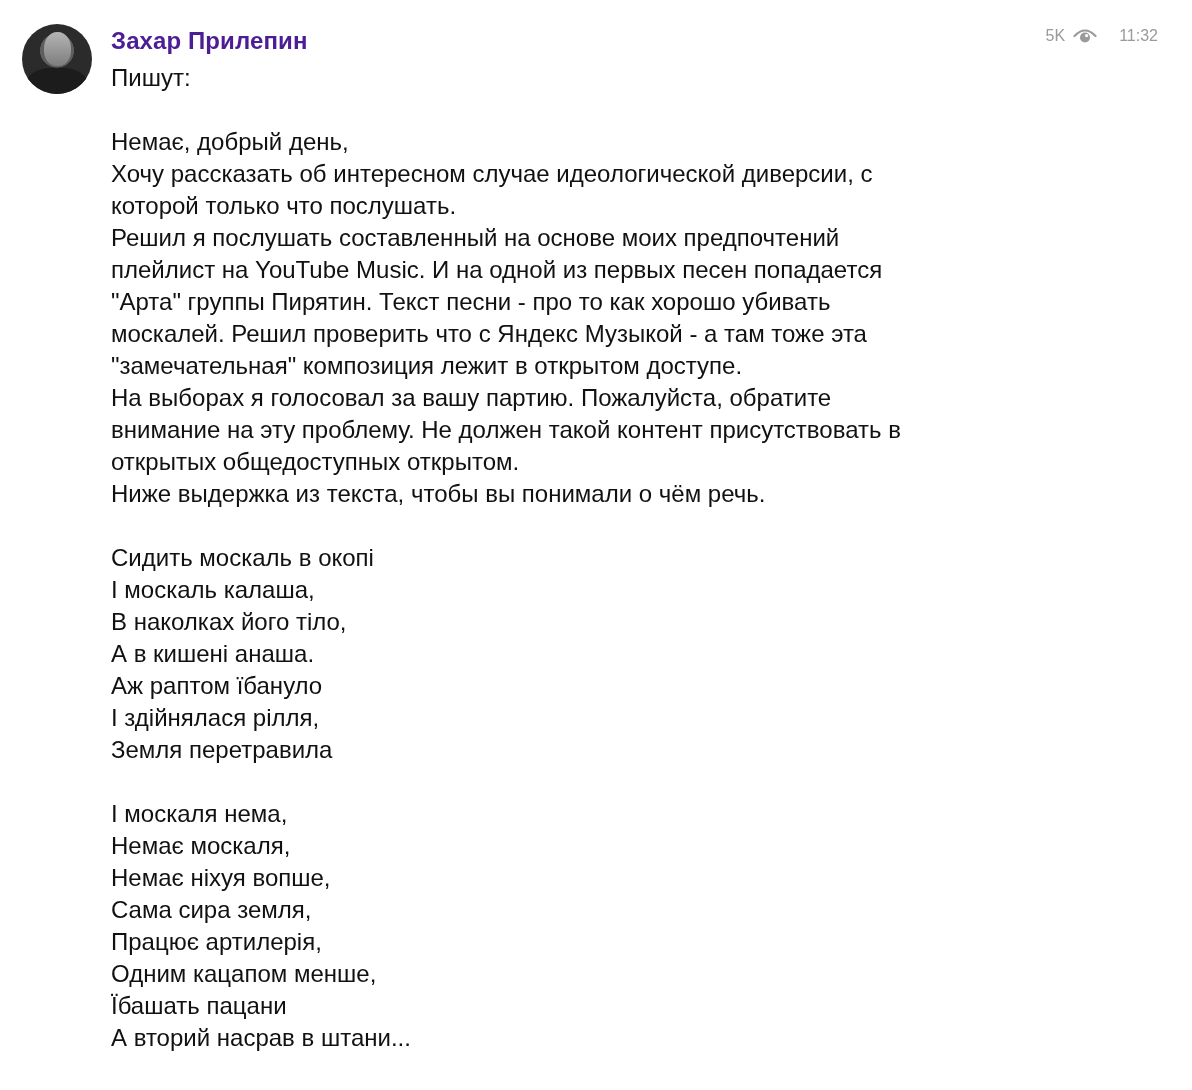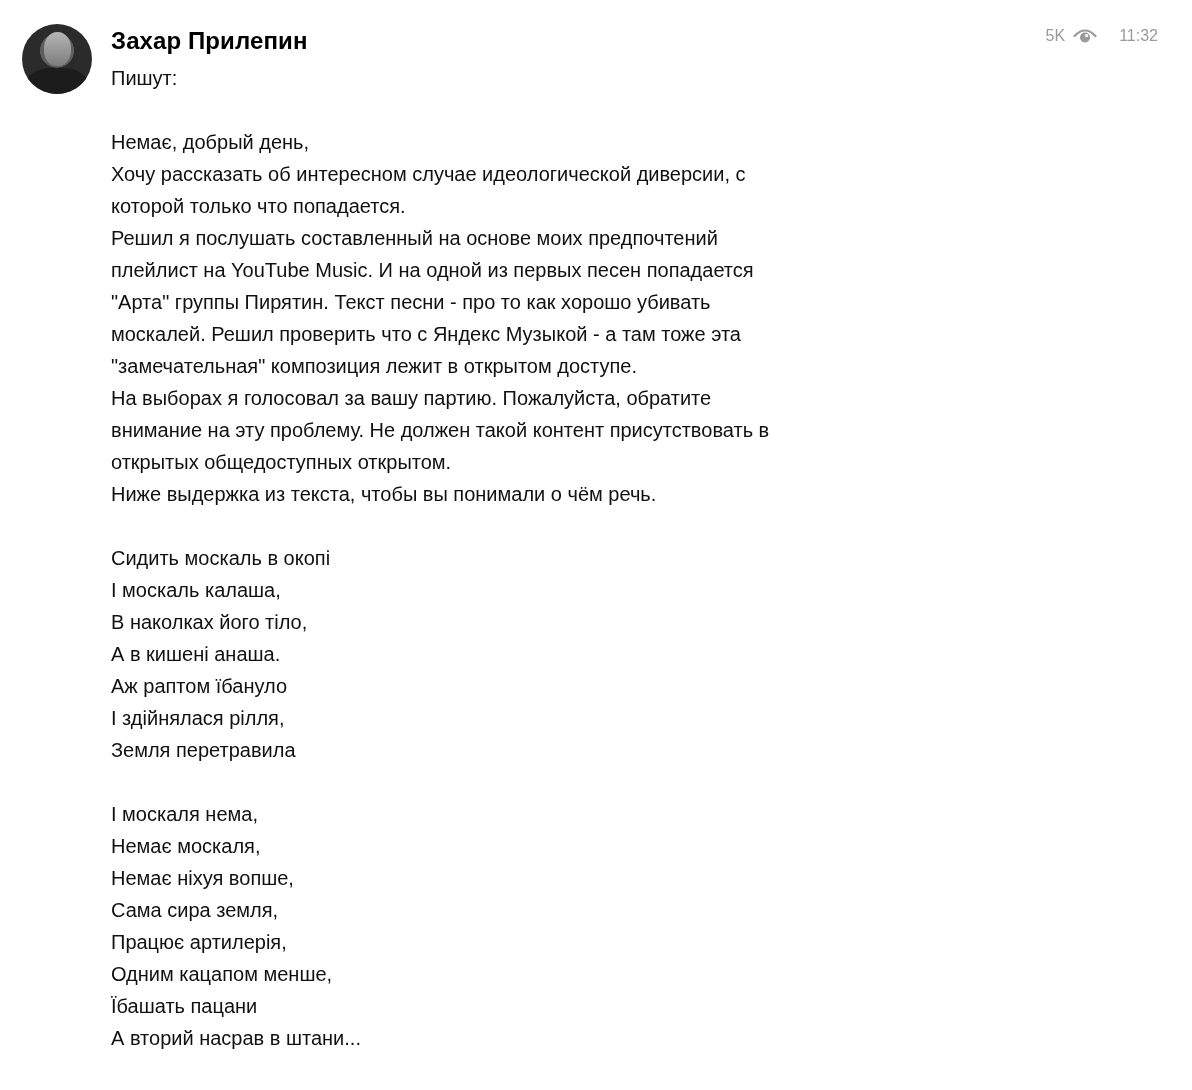--- a/index.html
+++ b/index.html
@@ -49,21 +49,21 @@
       height: 40px;
       border-radius: 40% 40% 0 0;
       background: #1c1c1c;
     }
     .author {
       position: absolute;
       left: 111px;
       top: 27px;
       font-size: 24px;
       font-weight: bold;
-      color: #000000;
+      color: #4c1d95;
       letter-spacing: 0.1px;
       cursor: pointer;
     }
     .meta {
       position: absolute;
       right: 34px;
       top: 27px;
       display: flex;
       align-items: center;
       color: #9a9a9a;
@@ -74,21 +74,21 @@
       display: inline-block;
       width: 24px;
       height: 18px;
       margin-right: 22px;
     }
     .message {
       position: absolute;
       left: 111px;
       top: 62px;
       width: 1000px;
-      font-size: 20px;
+      font-size: 24px;
       line-height: 32px;
       color: #111111;
     }
     .line {
       display: block;
       height: 32px;
       white-space: nowrap;
     }
     .blank { display: block; height: 32px; }
   </style>
@@ -115,21 +115,21 @@
     </span>
     <span class="time">11:32</span>
   </div>
 
   <div class="message">
     <span class="line">Пишут:</span>
     <span class="blank"></span>
 
     <span class="line">Немає, добрый день,</span>
     <span class="line">Хочу рассказать об интересном случае идеологической диверсии, с</span>
-    <span class="line">которой только что попадается.</span>
+    <span class="line">которой только что послушать.</span>
     <span class="line">Решил я послушать составленный на основе моих предпочтений</span>
     <span class="line">плейлист на YouTube Music. И на одной из первых песен попадается</span>
     <span class="line">"Арта" группы Пирятин. Текст песни - про то как хорошо убивать</span>
     <span class="line">москалей. Решил проверить что с Яндекс Музыкой - а там тоже эта</span>
     <span class="line">"замечательная" композиция лежит в открытом доступе.</span>
     <span class="line">На выборах я голосовал за вашу партию. Пожалуйста, обратите</span>
     <span class="line">внимание на эту проблему. Не должен такой контент присутствовать в</span>
     <span class="line">открытых общедоступных открытом.</span>
     <span class="line">Ниже выдержка из текста, чтобы вы понимали о чём речь.</span>
     <span class="blank"></span>

